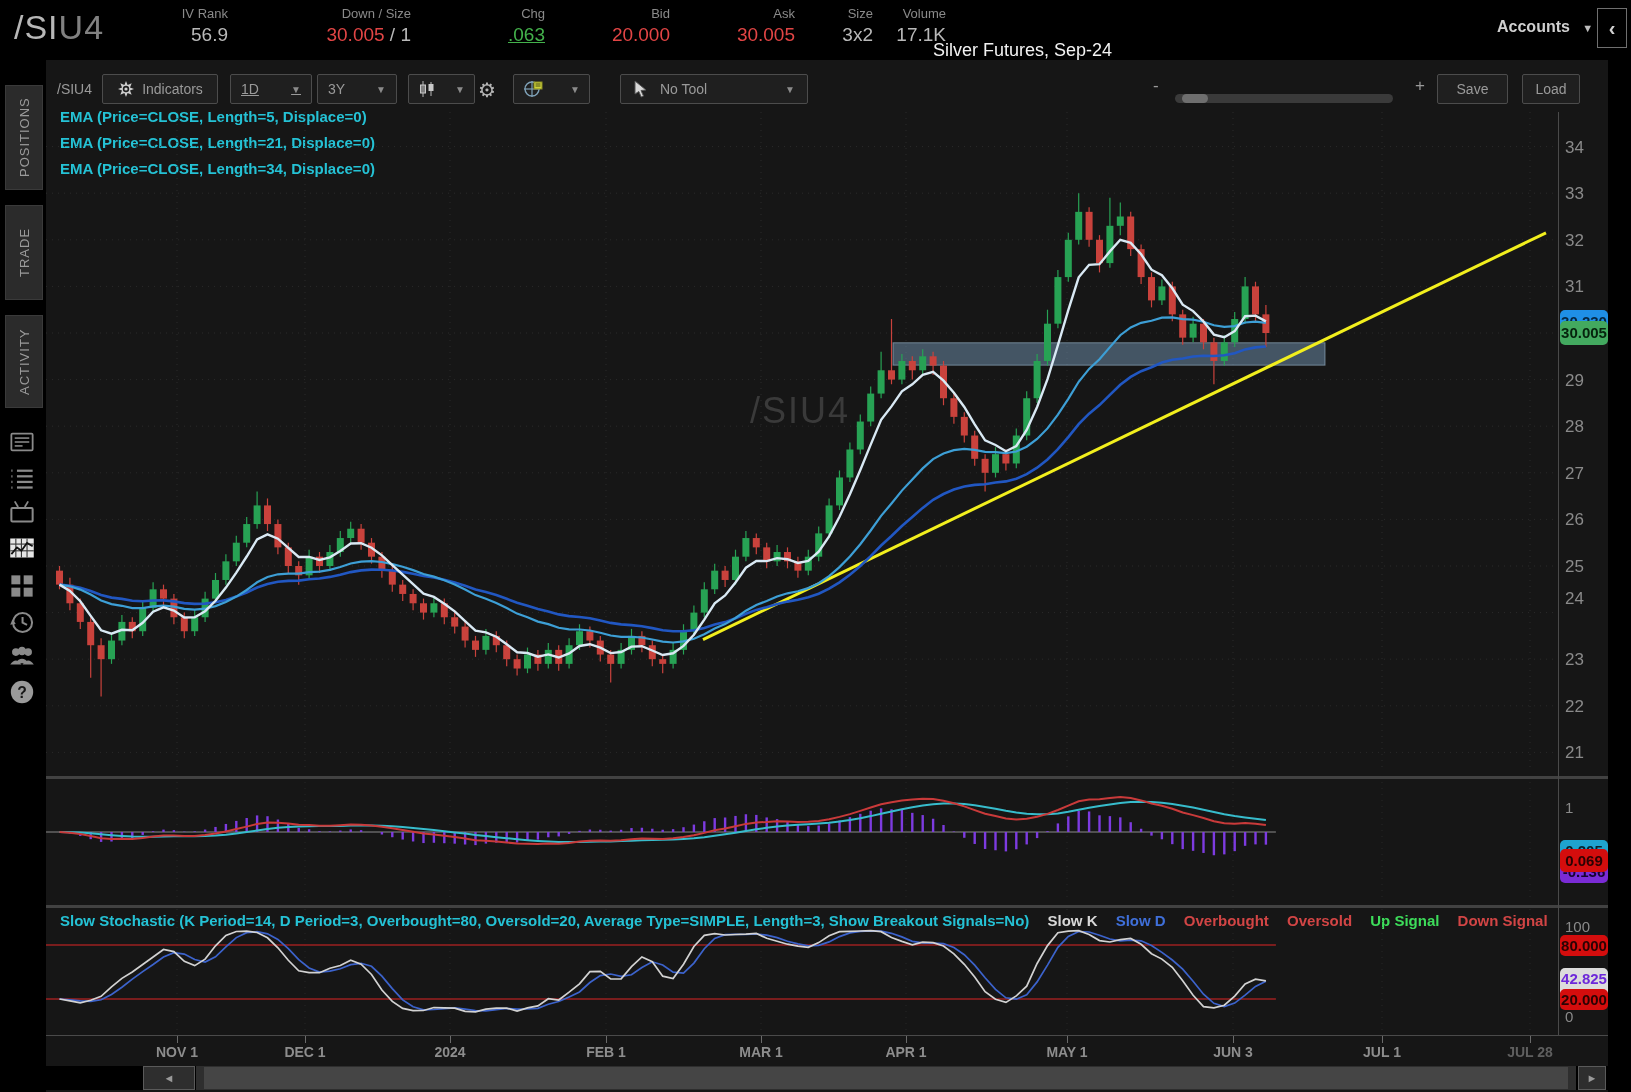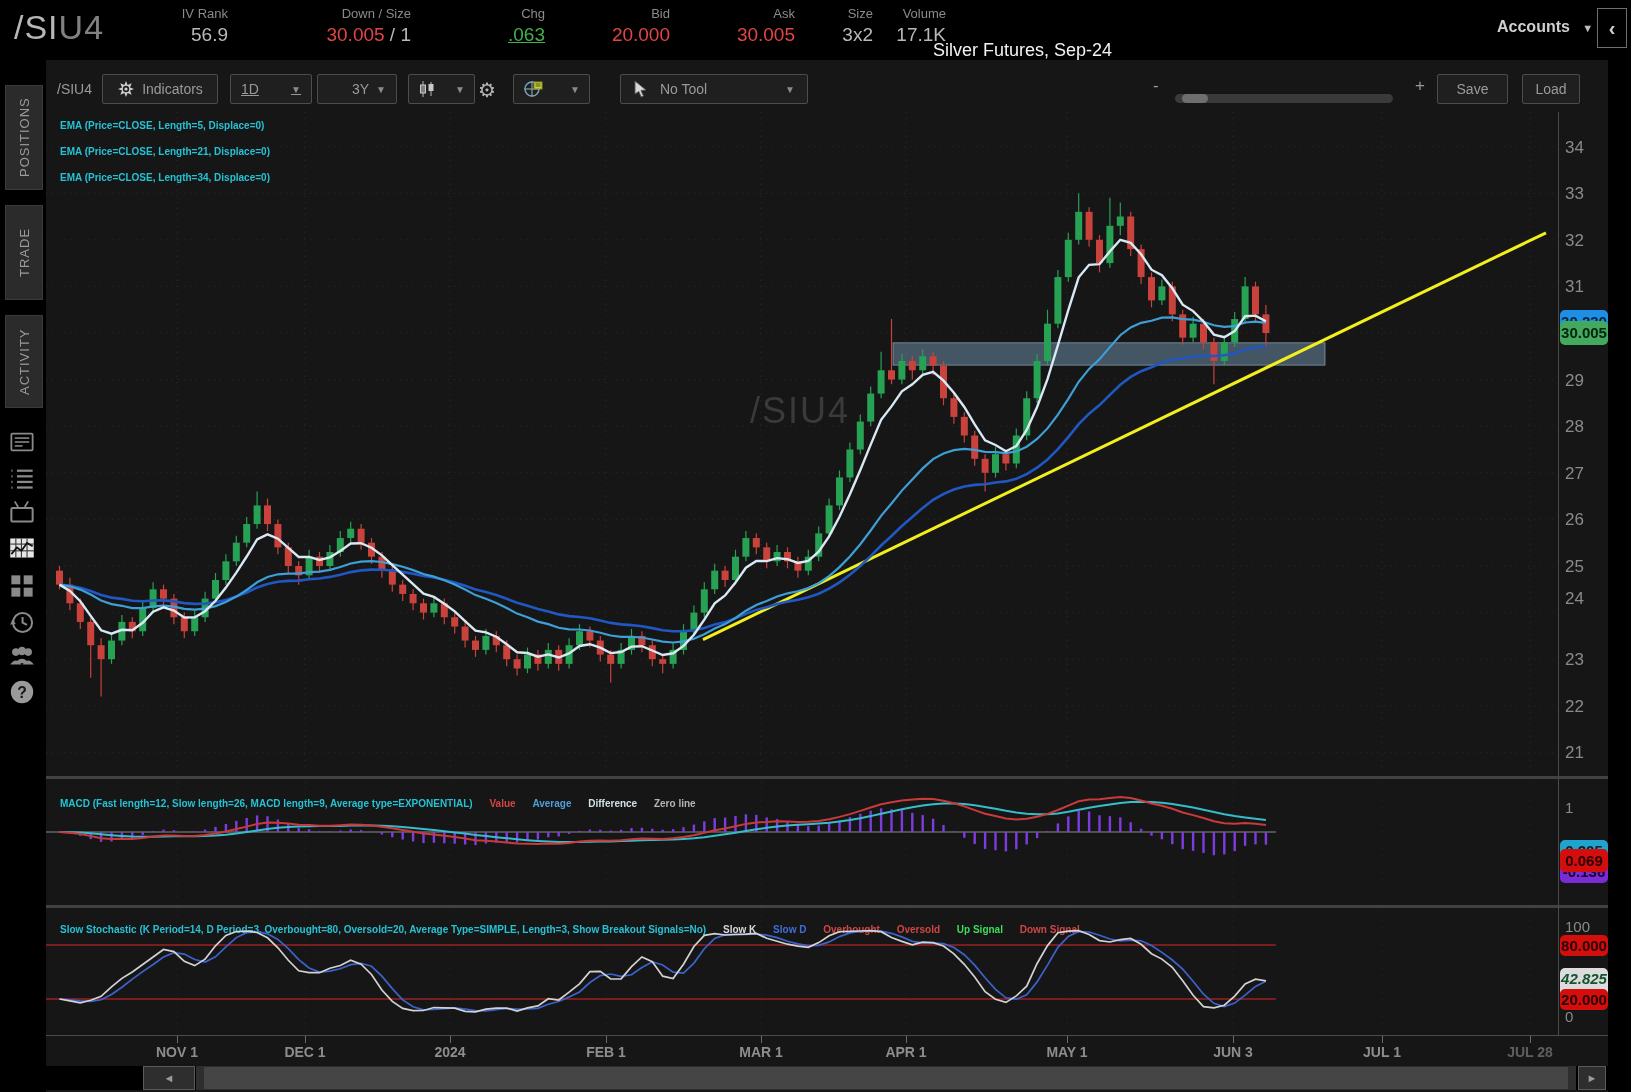--- a/index.html
+++ b/index.html
@@ -28,21 +28,21 @@
   #right-gutter{position:absolute;left:1608px;top:60px;width:23px;height:1032px;background:#000;}
   
   .tbtn{position:absolute;top:14px;height:30px;border:1px solid #4c4c4c;background:#1f1f1f;color:#9a9a9a;
     font-size:14px;display:flex;align-items:center;justify-content:center;gap:7px;cursor:pointer;border-radius:2px;}
   .chev{font-size:10px;color:#8b8b8b;}
   #tb-symbol{position:absolute;left:11px;top:21px;font-size:14px;color:#9a9a9a;}
   #zoom-minus,#zoom-plus{position:absolute;top:16px;color:#9a9a9a;font-size:17px;cursor:pointer;}
   #zoom-track{position:absolute;left:1129px;top:34px;width:218px;height:9px;background:#3a3a3a;border-radius:5px;cursor:pointer;}
   #zoom-thumb{position:absolute;left:7px;top:0;width:26px;height:9px;background:#6e6e6e;border-radius:5px;}
   
-  .study-label{position:absolute;font-size:10px;font-weight:bold;color:#25c2d5;white-space:nowrap;margin-top:12px;}
+  .study-label{position:absolute;font-size:15px;font-weight:bold;color:#25c2d5;white-space:nowrap;}
   .legend{font-weight:bold;margin-left:14px;}
   #watermark{position:absolute;left:704px;top:330px;font-size:36px;color:#3a3a3a;letter-spacing:2px;}
   
   .tickY{position:absolute;left:1519px;width:44px;font-size:17px;color:#8a8a8a;}
   .badge{position:absolute;left:1514px;width:48px;border-radius:5px;font-size:15px;font-weight:bold;
     text-align:center;color:#0a0a0a;overflow:hidden;white-space:nowrap;}
   .xlab{position:absolute;width:80px;text-align:center;font-size:14px;font-weight:bold;color:#8d8d8d;}
   .xtick{position:absolute;width:1px;height:7px;background:#6a6a6a;top:0;}
   .divider{position:absolute;left:0;width:1562px;height:3px;background:#424242;}
   #vaxis{position:absolute;left:1512px;top:52px;width:1px;height:923px;background:#4a4a4a;}
@@ -179,21 +179,21 @@
         <path d="M9 1 L10.6 5 L14.7 3.3 L13 7.4 L17 9 L13 10.6 L14.7 14.7 L10.6 13 L9 17 L7.4 13 L3.3 14.7 L5 10.6 L1 9 L5 7.4 L3.3 3.3 L7.4 5 Z" fill="#cfcfcf"></path>
         <circle cx="9" cy="9" r="3.2" fill="#1f1f1f"></circle>
           <circle cx="9" cy="9" r="1.6" fill="#cfcfcf"></circle>
       </svg>
       <span>Indicators</span>
     </div>
     <div class="tbtn" style="left:184px;width:82px;justify-content:space-between;padding:0 10px;text-decoration:underline;">
       <span>1D</span>
         <span class="chev">▼</span>
     </div>
-    <div class="tbtn" style="left:271px;width:80px;justify-content:flex-end;padding:0 10px;">
+    <div class="tbtn" style="left:271px;width:80px;justify-content:space-between;padding:0 10px;">
       <span>3Y</span>
         <span class="chev">▼</span>
     </div>
     <div class="tbtn" style="left:362px;width:67px;justify-content:space-between;padding:0 9px;">
       <svg width="18" height="18" viewBox="0 0 18 18" style="position:static">
         <line x1="5" y1="1" x2="5" y2="17" stroke="#b9b9b9" stroke-width="1"></line>
         <rect x="2.5" y="5" width="5" height="8" fill="#7f7f7f" stroke="#c9c9c9"></rect>
         <line x1="13" y1="2" x2="13" y2="16" stroke="#b9b9b9" stroke-width="1"></line>
         <rect x="10.5" y="4" width="5" height="7" fill="#c9c9c9"></rect>
       </svg>
@@ -491,27 +491,20 @@
         <rect x="1195.6000000000001" y="174.4" width="7" height="32.61999999999995" fill="#27a254"></rect>
         <line x1="1209.5" y1="169.73999999999992" x2="1209.5" y2="209.35" stroke="#c9423c" stroke-width="1.2"></line>
         <rect x="1206" y="174.4" width="7" height="27.960000000000065" fill="#c9423c"></rect>
         <line x1="1219.9" y1="193.03999999999994" x2="1219.9" y2="234.98000000000005" stroke="#c9423c" stroke-width="1.2"></line>
         <rect x="1216.4" y="202.36000000000007" width="7" height="18.63999999999993" fill="#c9423c"></rect>
         <polyline points="13.5,472.6 23.9,473.7 34.3,475.8 44.7,479.1 55.1,483.0 65.5,485.6 75.9,486.9 86.3,488.8 96.7,489.2 107.10000000000001,488.5 117.5,488.4 127.9,489.4 138.3,491.1 148.70000000000002,491.9 159.1,491.6 169.5,490.2 179.9,487.9 190.3,484.6 200.70000000000002,480.5 211.1,475.5 221.5,471.9 231.9,469.8 242.3,468.9 252.70000000000002,468.6 263.1,467.2 273.5,466.5 283.90000000000003,464.9 294.3,462.7 304.7,460.1 315.1,458.4 325.5,457.6 335.90000000000003,457.7 346.3,458.5 356.7,459.9 367.1,461.7 377.5,463.9 387.90000000000003,465.5 398.3,467.7 408.7,470.4 419.1,473.7 429.5,477.4 439.90000000000003,480.1 450.3,483.1 460.7,486.8 471.1,490.7 481.5,493.7 491.90000000000003,497.0 502.3,499.4 512.7,502.4 523.1,504.1 533.5,505.0 543.9,506.3 554.3000000000001,508.4 564.7,510.9 575.1,512.4 585.5,513.1 595.9,514.2 606.3000000000001,516.1 616.7,518.2 627.1,519.3 637.5,519.3 647.9,518.2 658.3000000000001,515.9 668.7,512.6 679.1,510.1 689.5,506.3 699.9,501.7 710.3000000000001,497.9 720.7,495.2 731.1,492.0 741.5,489.6 751.9,487.8 762.3000000000001,485.3 772.7,481.7 783.1,476.6 793.5,470.3 803.9,462.7 814.3000000000001,454.0 824.7,444.1 835.1,433.5 845.5,424.0 855.9,414.0 866.3000000000001,405.1 876.7,395.9 887.1,387.8 897.5,382.0 907.9,377.6 918.3000000000001,374.5 928.7,372.9 939.1,372.2 949.5,370.5 959.9,369.4 970.3000000000001,366.8 980.7,362.2 991.1,355.7 1001.5,347.5 1011.9000000000001,337.1 1022.3000000000001,325.1 1032.7,312.2 1043.1000000000001,301.7 1053.5,293.1 1063.9,282.8 1074.3,272.7 1084.7,264.9 1095.1000000000001,259.2 1105.5,255.2 1115.9,250.5 1126.3,247.8 1136.7,246.5 1147.1000000000001,244.5 1157.5,243.7 1167.9,244.0 1178.3,243.2 1188.7,241.2 1199.1000000000001,237.4 1209.5,235.4 1219.9,234.5" fill="none" stroke="#2157c2" stroke-width="2.6"></polyline>
         <polyline points="13.5,472.6 23.9,474.3 34.3,477.6 44.7,482.6 55.1,488.5 65.5,492.1 75.9,493.8 86.3,496.1 96.7,496.1 107.10000000000001,494.4 117.5,493.7 127.9,494.7 138.3,496.9 148.70000000000002,497.7 159.1,496.7 169.5,494.1 179.9,490.0 190.3,484.6 200.70000000000002,478.0 211.1,470.3 221.5,465.0 231.9,462.3 242.3,461.6 252.70000000000002,461.7 263.1,460.2 273.5,459.6 283.90000000000003,457.8 294.3,455.0 304.7,451.5 315.1,449.6 325.5,449.1 335.90000000000003,450.0 346.3,452.1 356.7,454.8 367.1,458.1 377.5,462.0 387.90000000000003,464.6 398.3,468.3 408.7,472.5 419.1,477.6 429.5,483.1 439.90000000000003,486.8 450.3,491.0 460.7,496.1 471.1,501.6 481.5,505.3 491.90000000000003,509.6 502.3,512.1 512.7,515.8 523.1,517.3 533.5,517.5 543.9,518.5 554.3000000000001,520.7 564.7,523.5 575.1,524.8 585.5,524.8 595.9,525.5 606.3000000000001,527.5 616.7,529.7 627.1,530.5 637.5,529.4 647.9,526.8 658.3000000000001,522.3 668.7,516.5 679.1,512.1 689.5,506.0 699.9,498.7 710.3000000000001,493.0 720.7,489.0 731.1,484.5 741.5,481.3 751.9,479.3 762.3000000000001,476.1 772.7,471.2 783.1,464.1 793.5,455.1 803.9,444.4 814.3000000000001,432.2 824.7,418.5 835.1,403.9 845.5,391.5 855.9,378.6 866.3000000000001,367.6 876.7,356.4 887.1,347.1 897.5,341.5 907.9,338.2 918.3000000000001,336.9 928.7,337.8 939.1,339.9 949.5,340.1 959.9,341.1 970.3000000000001,339.5 980.7,334.7 991.1,326.9 1001.5,316.4 1011.9000000000001,302.6 1022.3000000000001,286.8 1032.7,269.8 1043.1000000000001,256.9 1053.5,247.2 1063.9,235.1 1074.3,223.2 1084.7,215.4 1095.1000000000001,210.8 1105.5,208.8 1115.9,205.7 1126.3,205.4 1136.7,207.2 1147.1000000000001,207.6 1157.5,209.7 1167.9,213.3 1178.3,214.8 1188.7,214.1 1199.1000000000001,210.5 1209.5,209.7 1219.9,210.8" fill="none" stroke="#3d9fd6" stroke-width="2.2"></polyline>
         <polyline points="13.5,472.6 23.9,478.9 34.3,489.2 44.7,503.9 55.1,518.3 65.5,521.7 75.9,517.8 86.3,518.3 96.7,510.8 107.10000000000001,499.7 117.5,495.3 127.9,498.6 138.3,505.5 148.70000000000002,505.4 159.1,499.2 169.5,488.8 179.9,475.6 190.3,460.6 200.70000000000002,444.5 211.1,427.4 221.5,422.3 231.9,426.7 242.3,435.8 252.70000000000002,445.0 263.1,444.9 273.5,447.9 283.90000000000003,445.3 294.3,438.9 304.7,431.5 315.1,431.2 325.5,435.7 335.90000000000003,443.4 346.3,453.1 356.7,462.7 367.1,472.2 377.5,481.7 387.90000000000003,484.9 398.3,491.7 408.7,499.3 419.1,509.1 429.5,518.7 439.90000000000003,520.4 450.3,524.7 460.7,532.2 471.1,540.3 481.5,541.0 491.90000000000003,544.7 502.3,542.4 512.7,545.5 523.1,541.4 533.5,534.0 543.9,532.2 554.3000000000001,535.7 564.7,541.1 575.1,540.0 585.5,534.6 595.9,534.2 606.3000000000001,538.5 616.7,543.0 627.1,541.3 637.5,533.9 647.9,522.8 658.3000000000001,507.6 668.7,491.3 679.1,483.5 689.5,470.6 699.9,455.7 710.3000000000001,448.9 720.7,449.1 731.1,446.1 741.5,447.2 751.9,451.0 762.3000000000001,448.9 772.7,439.7 783.1,424.3 793.5,404.7 803.9,382.3 814.3000000000001,358.0 824.7,332.6 835.1,307.8 845.5,294.4 855.9,279.3 866.3000000000001,272.3 876.7,262.9 887.1,259.8 897.5,268.6 907.9,280.7 918.3000000000001,295.0 928.7,312.3 939.1,328.4 949.5,333.0 959.9,339.2 970.3000000000001,334.0 980.7,318.0 991.1,295.0 1001.5,267.2 1011.9000000000001,233.2 1022.3000000000001,198.1 1032.7,165.3 1043.1000000000001,152.8 1053.5,152.2 1063.9,139.4 1074.3,127.8 1084.7,130.9 1095.1000000000001,142.3 1105.5,157.7 1115.9,163.2 1126.3,176.3 1136.7,192.7 1147.1000000000001,199.1 1157.5,209.5 1167.9,222.6 1178.3,225.2 1188.7,219.1 1199.1000000000001,204.2 1209.5,203.6 1219.9,209.4" fill="none" stroke="#d9e9f4" stroke-width="2.4"></polyline>
       </svg>
     <div class="divider" style="top:716px;"></div>
-    <div class="study-label" style="left:14px;top:726px;">
-      <span>MACD (Fast length=12, Slow length=26, MACD length=9, Average type=EXPONENTIAL)</span>
-      <span class="legend" style="color: rgb(210, 69, 69);">Value</span>
-      <span class="legend" style="color: rgb(79, 159, 217);">Average</span>
-      <span class="legend" style="color: rgb(207, 224, 228);">Difference</span>
-      <span class="legend" style="color: rgb(180, 180, 180);">Zero line</span>
-    </div>
     <svg id="macdSvg" width="1512" height="120" style="top:722px;">
         <line x1="131" y1="0" x2="131" y2="120" stroke="#262626" stroke-dasharray="1 5"></line>
         <line x1="259" y1="0" x2="259" y2="120" stroke="#262626" stroke-dasharray="1 5"></line>
         <line x1="404" y1="0" x2="404" y2="120" stroke="#262626" stroke-dasharray="1 5"></line>
         <line x1="560" y1="0" x2="560" y2="120" stroke="#262626" stroke-dasharray="1 5"></line>
         <line x1="715" y1="0" x2="715" y2="120" stroke="#262626" stroke-dasharray="1 5"></line>
         <line x1="860" y1="0" x2="860" y2="120" stroke="#262626" stroke-dasharray="1 5"></line>
         <line x1="1021" y1="0" x2="1021" y2="120" stroke="#262626" stroke-dasharray="1 5"></line>
         <line x1="1187" y1="0" x2="1187" y2="120" stroke="#262626" stroke-dasharray="1 5"></line>
         <line x1="1336" y1="0" x2="1336" y2="120" stroke="#262626" stroke-dasharray="1 5"></line>
@@ -685,21 +678,21 @@
         <div class="tickY" style="top: 948px; font-size: 15px;">0</div>
       </div>
     <div id="badges">
         <div class="badge" style="top: 250.282px; height: 24px; line-height: 24px; background: rgb(31, 143, 230); color: rgb(6, 39, 66); z-index: 1;">30.230</div>
         <div class="badge" style="top: 260.767px; height: 24px; line-height: 24px; background: rgb(67, 169, 95); color: rgb(6, 35, 13); z-index: 2;">30.005</div>
         <div class="badge" style="top: 780px; height: 22px; line-height: 22px; background: rgb(31, 163, 207); color: rgb(5, 34, 46); z-index: 1;">0.205</div>
         <div class="badge" style="top: 789px; height: 23px; line-height: 23px; background: rgb(212, 13, 13); color: rgb(42, 3, 3); z-index: 3;">0.069</div>
         <div class="badge" style="top: 800px; height: 23px; line-height: 23px; background: rgb(122, 43, 214); color: rgb(22, 4, 48); z-index: 2;">-0.136</div>
         <div class="badge" style="top: 874.5px; height: 21px; line-height: 21px; background: rgb(212, 13, 13); color: rgb(42, 3, 3); z-index: 2;">80.000</div>
         <div class="badge" style="top: 910.95px; height: 21px; line-height: 21px; background: rgb(42, 111, 224); color: rgb(255, 255, 255); z-index: 1;"></div>
-        <div class="badge" style="top: 907.957px; height: 28px; line-height: 21px; background: rgb(220, 220, 220); color: #14532d; z-index: 2; font-style: italic;">42.825</div>
+        <div class="badge" style="top: 907.957px; height: 28px; line-height: 21px; background: rgb(220, 220, 220); color: #6d28d9; z-index: 2;">42.825</div>
         <div class="badge" style="top: 928.5px; height: 21px; line-height: 21px; background: rgb(212, 13, 13); color: rgb(42, 3, 3); z-index: 2;">20.000</div>
       </div>
 
     <div id="xaxis">
         <div class="xtick" style="left: 131px;"></div>
         <div class="xlab" style="left: 91px; top: 8px;">NOV 1</div>
         <div class="xtick" style="left: 259px;"></div>
         <div class="xlab" style="left: 219px; top: 8px;">DEC 1</div>
         <div class="xtick" style="left: 404px;"></div>
         <div class="xlab" style="left: 364px; top: 8px;">2024</div>

